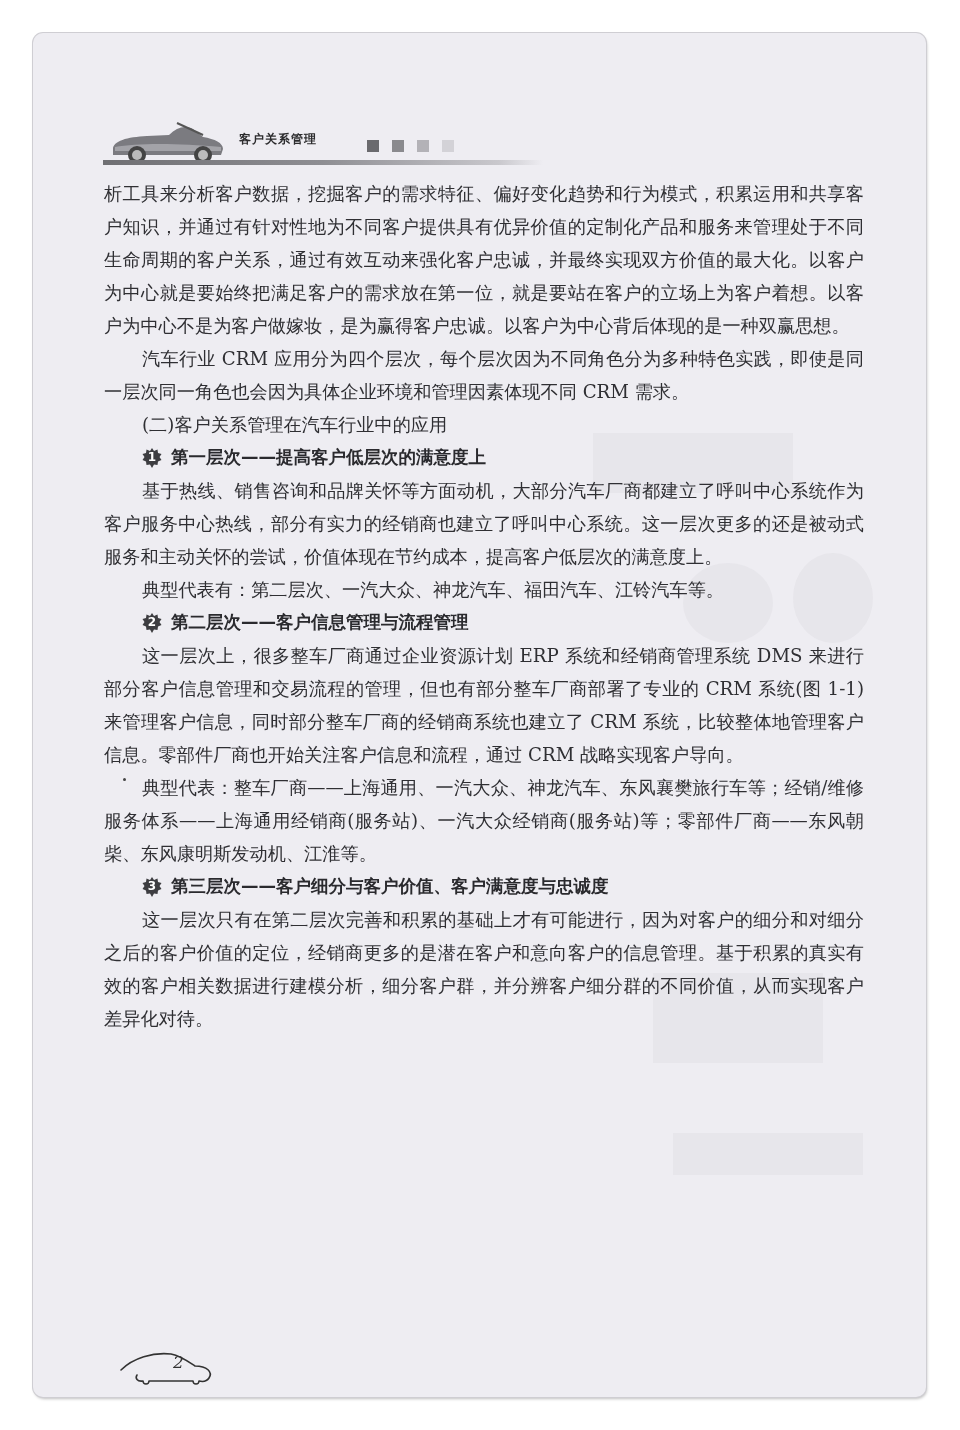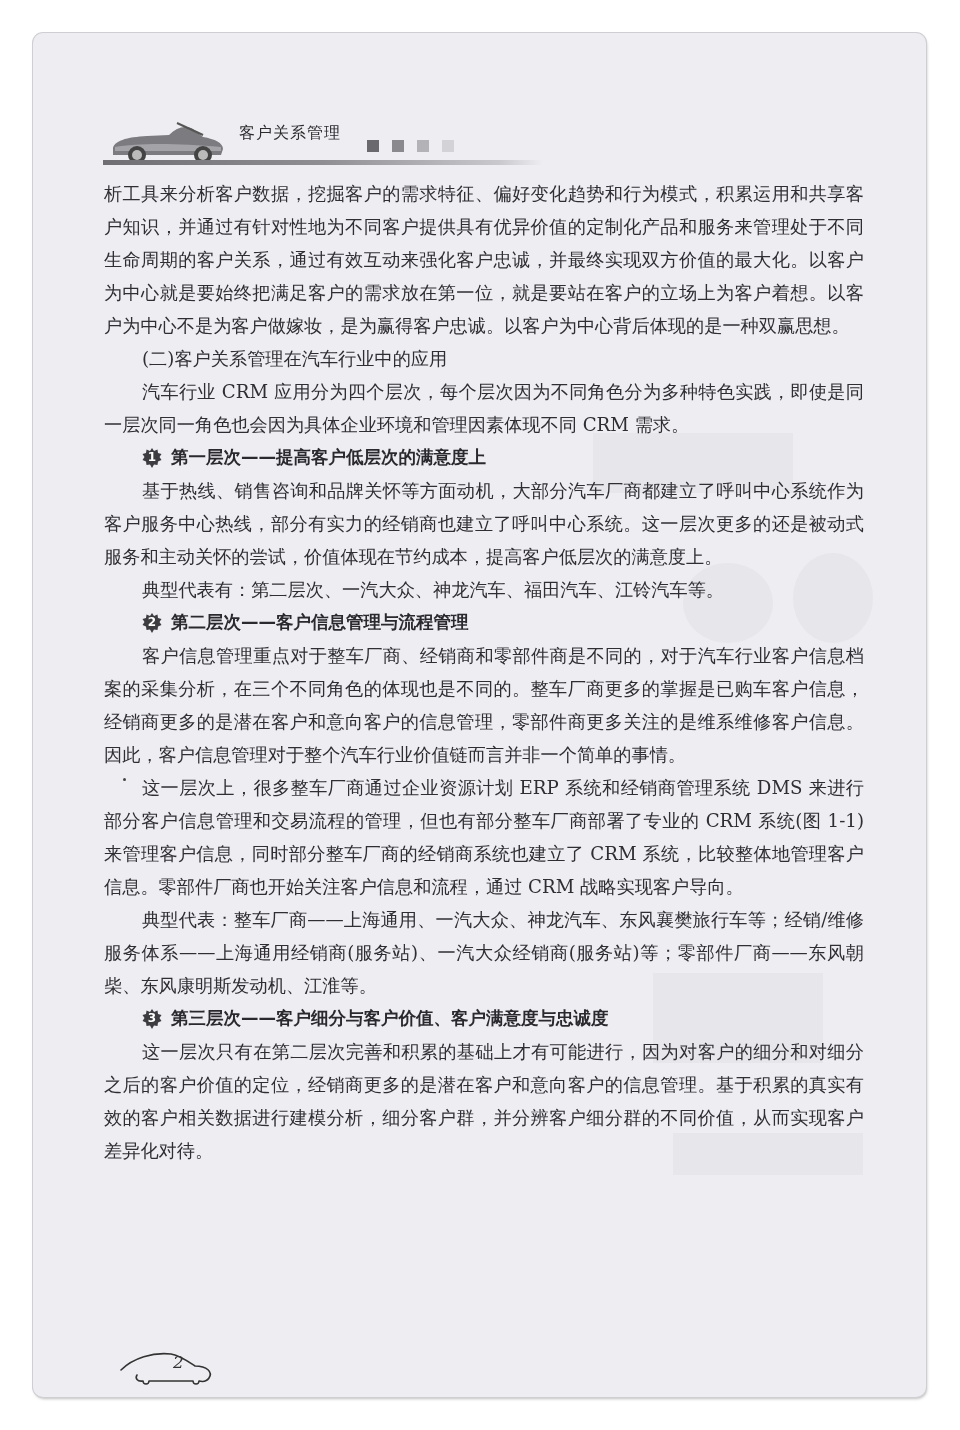--- a/index.html
+++ b/index.html
@@ -29,23 +29,23 @@
   .bleed.c2 { left: 760px; top: 520px; width: 80px; height: 90px; }
 
   
   .header {
     position: absolute; left: 70px; top: 82px; width: 420px; height: 60px;
   }
   .car {
     position: absolute; left: 4px; top: 2px; width: 120px; height: 48px;
   }
   .running-title {
-    position: absolute; left: 136px; top: 8px;
+    position: absolute; left: 136px; top: 16px;
     font-family: "DejaVu Sans", "Liberation Sans", sans-serif;
-    font-weight: normal; font-size: 16px; color: #2c2c2e;
+    font-weight: bold; font-size: 12px; color: #2c2c2e;
     letter-spacing: 1px;
   }
   .squares { position: absolute; left: 264px; top: 25px; display: flex; gap: 13px; }
   .squares span { width: 12px; height: 12px; display: block; }
   .rule {
     position: absolute; left: 70px; top: 127px; width: 440px; height: 5px;
     background: linear-gradient(to right, #6f6f73 0%, #8e8e93 50%, #c9c8cd 90%, rgba(220,219,224,0) 100%);
   }
 
   
@@ -112,22 +112,22 @@
       <span style="background:#b3b2b7"></span>
       <span style="background:#d3d2d7"></span>
     </div>
   </div>
   <div class="rule"></div>
 
   <div class="stray-dot"></div>
 
   <div class="content">
     <p>析工具来分析客户数据，挖掘客户的需求特征、偏好变化趋势和行为模式，积累运用和共享客户知识，并通过有针对性地为不同客户提供具有优异价值的定制化产品和服务来管理处于不同生命周期的客户关系，通过有效互动来强化客户忠诚，并最终实现双方价值的最大化。以客户为中心就是要始终把满足客户的需求放在第一位，就是要站在客户的立场上为客户着想。以客户为中心不是为客户做嫁妆，是为赢得客户忠诚。以客户为中心背后体现的是一种双赢思想。</p>
+    <p class="indent">汽车行业 CRM 应用分为四个层次，每个层次因为不同角色分为多种特色实践，即使是同一层次同一角色也会因为具体企业环境和管理因素体现不同 CRM 需求。</p>
     <p class="indent">(二)客户关系管理在汽车行业中的应用</p>
-    <p class="indent">汽车行业 CRM 应用分为四个层次，每个层次因为不同角色分为多种特色实践，即使是同一层次同一角色也会因为具体企业环境和管理因素体现不同 CRM 需求。</p>
 
     <div class="heading">
       <span class="badge">
         <svg width="20" height="20" viewBox="0 0 20 20">
             <polygon points="10,0 12,3 15.5,1.5 16,5 19.5,6 17.5,9 19.5,12 16,13.5 15.5,17 12,16.5 10,20 8,16.5 4.5,17 4,13.5 0.5,12 2.5,9 0.5,6 4,5 4.5,1.5 8,3" fill="#3d3d41"></polygon>
           </svg>
         <b>1</b>
       </span>
       <span>第一层次——提高客户低层次的满意度上</span>
     </div>
@@ -138,21 +138,20 @@
     <div class="heading">
       <span class="badge">
         <svg width="20" height="20" viewBox="0 0 20 20">
             <polygon points="10,0 12,3 15.5,1.5 16,5 19.5,6 17.5,9 19.5,12 16,13.5 15.5,17 12,16.5 10,20 8,16.5 4.5,17 4,13.5 0.5,12 2.5,9 0.5,6 4,5 4.5,1.5 8,3" fill="#3d3d41"></polygon>
           </svg>
         <b>2</b>
       </span>
       <span>第二层次——客户信息管理与流程管理</span>
     </div>
 
-    <p class="indent">客户信息管理重点对于整车厂商、经销商和零部件商是不同的，对于汽车行业客户信息档案的采集分析，在三个不同角色的体现也是不同的。整车厂商更多的掌握是已购车客户信息，经销商更多的是潜在客户和意向客户的信息管理，零部件商更多关注的是维系维修客户信息。因此，客户信息管理对于整个汽车行业价值链而言并非一个简单的事情。</p>
     <p class="indent">这一层次上，很多整车厂商通过企业资源计划 ERP 系统和经销商管理系统 DMS 来进行部分客户信息管理和交易流程的管理，但也有部分整车厂商部署了专业的 CRM 系统(图 1-1)来管理客户信息，同时部分整车厂商的经销商系统也建立了 CRM 系统，比较整体地管理客户信息。零部件厂商也开始关注客户信息和流程，通过 CRM 战略实现客户导向。</p>
     <p class="indent">典型代表：整车厂商——上海通用、一汽大众、神龙汽车、东风襄樊旅行车等；经销/维修服务体系——上海通用经销商(服务站)、一汽大众经销商(服务站)等；零部件厂商——东风朝柴、东风康明斯发动机、江淮等。</p>
 
     <div class="heading">
       <span class="badge">
         <svg width="20" height="20" viewBox="0 0 20 20">
             <polygon points="10,0 12,3 15.5,1.5 16,5 19.5,6 17.5,9 19.5,12 16,13.5 15.5,17 12,16.5 10,20 8,16.5 4.5,17 4,13.5 0.5,12 2.5,9 0.5,6 4,5 4.5,1.5 8,3" fill="#3d3d41"></polygon>
           </svg>
         <b>3</b>
       </span>

